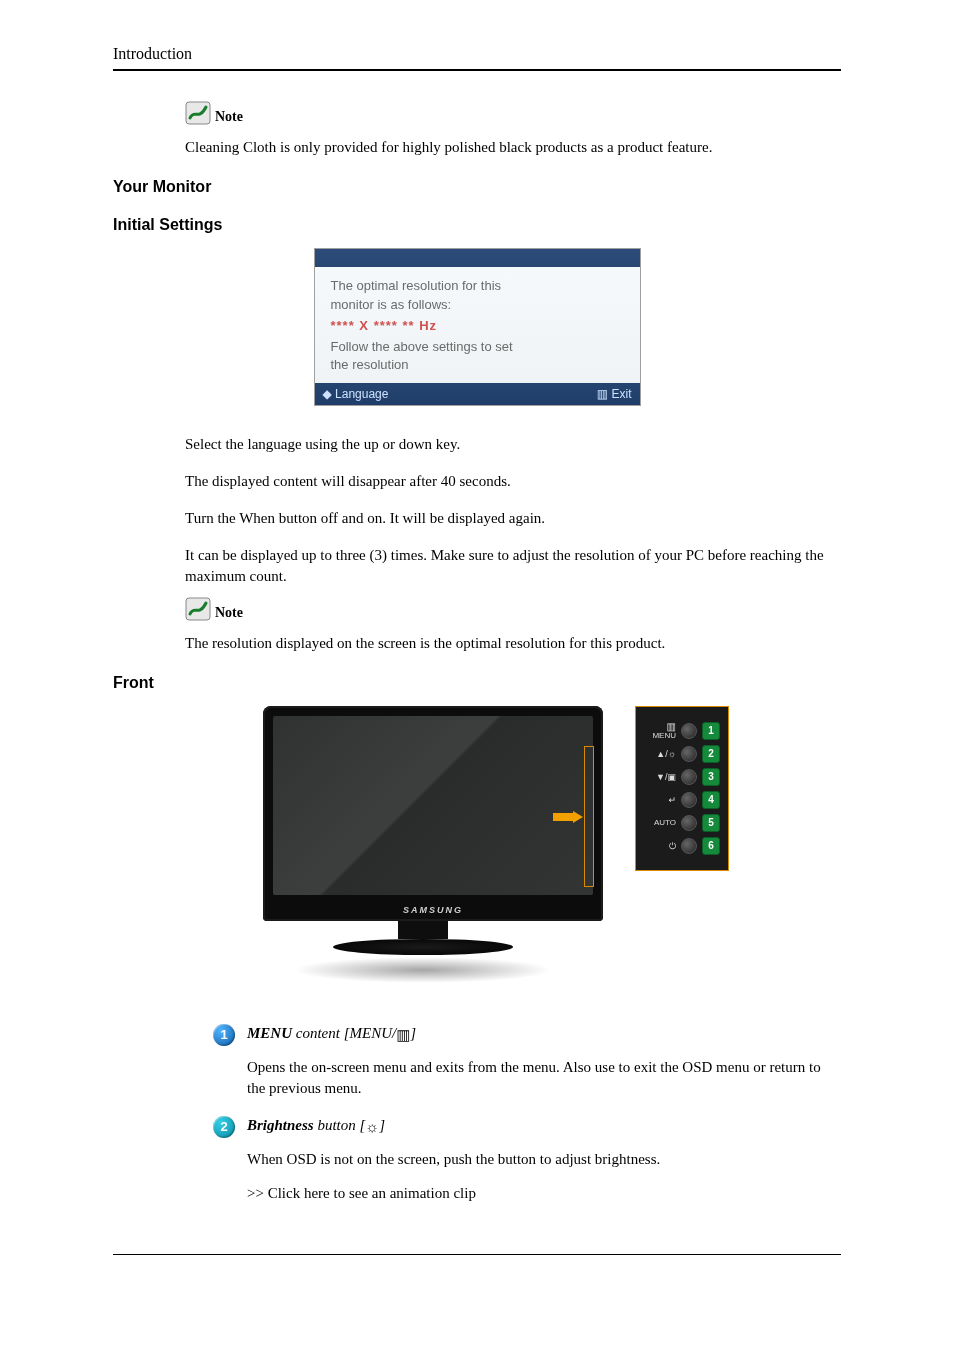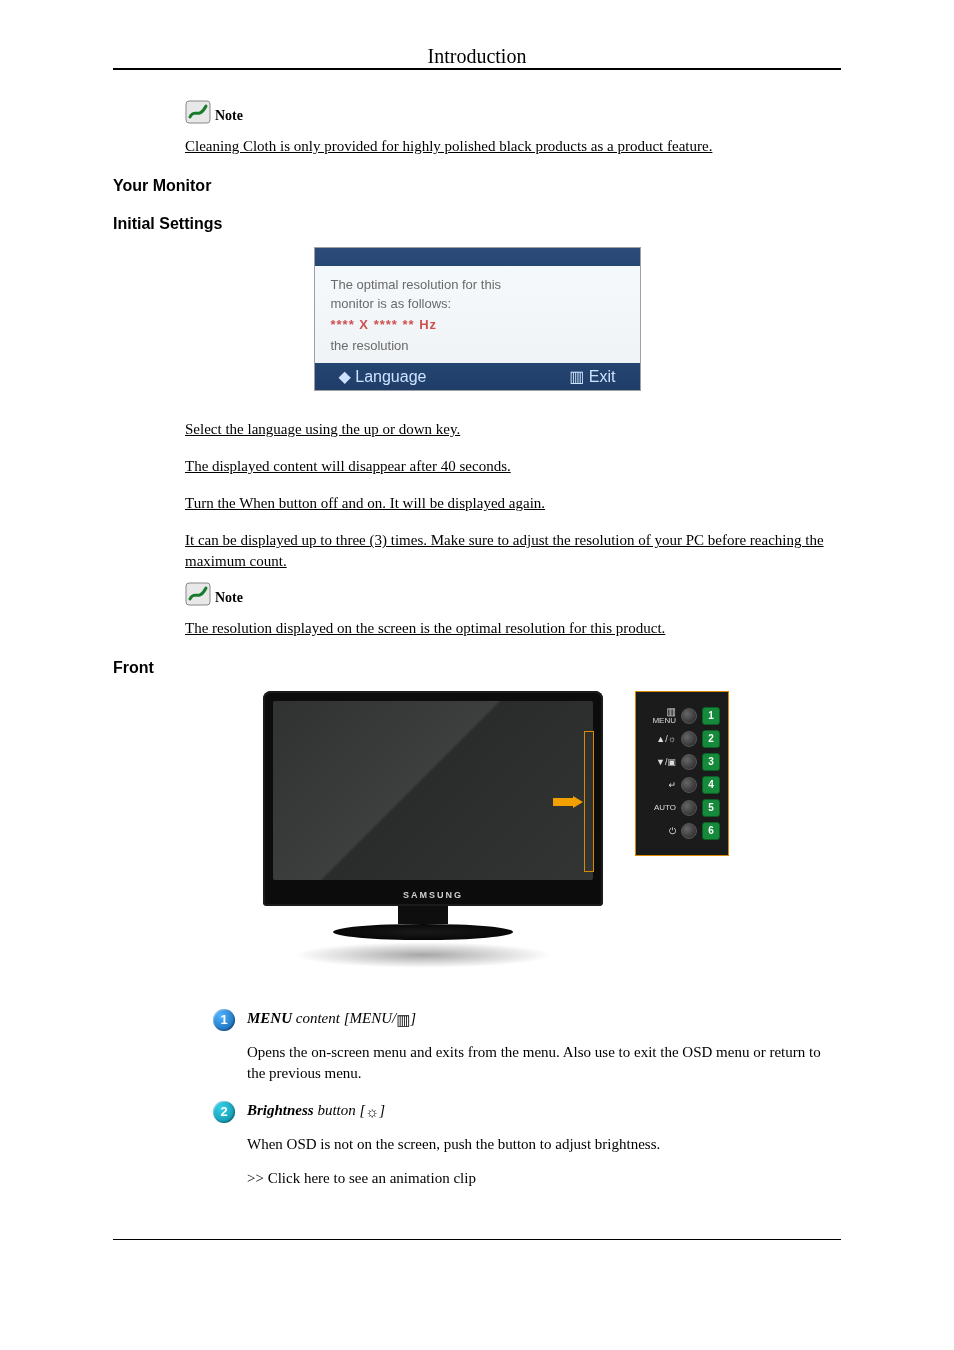--- a/index.html
+++ b/index.html
@@ -9,22 +9,22 @@
     color: #000;
     background: #fff;
   }
   .page {
     width: 954px;
     margin: 0 auto;
     padding: 45px 113px 50px 113px;
     box-sizing: border-box;
   }
   .header-title {
-    text-align: center;
-    font-size: 20px;
+    font-size: 16px;
+    margin-bottom: 6px;
   }
   .hr-thick {
     border: none;
     border-top: 2px solid #000;
     margin: 0 0 30px 0;
   }
   .hr-thin {
     border: none;
     border-top: 1px solid #000;
     margin: 40px 0 0 0;
@@ -50,21 +50,20 @@
     font-weight: bold;
     font-size: 14px;
   }
 
   .body-indent {
     margin-left: 72px;
   }
   .para {
     margin: 0 0 16px 0;
     line-height: 1.4;
-    text-decoration: underline;
   }
 
   .h2 {
     font-family: Arial, Helvetica, sans-serif;
     font-weight: bold;
     font-size: 16px;
     margin: 20px 0 14px 0;
   }
 
   .osd-figure {
@@ -90,35 +89,36 @@
     text-align: left;
     color: #d05050;
     letter-spacing: 1px;
     font-weight: bold;
     margin: 2px 0;
   }
   .osd-footer {
     background: linear-gradient(#254571, #1f3d68);
     color: #cde2ff;
     font-family: Arial, Helvetica, sans-serif;
-    font-size: 16px;
-    padding: 4px 24px;
+    font-size: 12px;
+    padding: 4px 8px;
     display: flex;
     justify-content: space-between;
   }
 
   .monitor-figure {
     margin: 8px 0 40px 150px;
     display: flex;
     align-items: flex-start;
     gap: 52px;
   }
   .monitor-wrap {
     position: relative;
     width: 320px;
+    font-style: italic;
   }
   .monitor-shell {
     width: 340px;
     height: 215px;
     background: #0c0c0c;
     border-radius: 8px 8px 4px 4px;
     position: relative;
     box-shadow: inset 0 0 0 2px #1b1b1b;
   }
   .monitor-screen {
@@ -291,20 +291,21 @@
   <div class="h2">Your Monitor</div>
   <div class="h2">Initial Settings</div>
 
   <div class="osd-figure">
     <div class="osd-outer">
       <div class="osd-topbar"></div>
       <div class="osd-body">
         <div>The optimal resolution for this</div>
         <div>monitor is as follows:</div>
         <div class="osd-hz">**** X **** ** Hz</div>
+        <div>Follow the above settings to set</div>
         <div>the resolution</div>
       </div>
       <div class="osd-footer">
         <span>◆ Language</span>
         <span>
           <span>▥</span>
           <span>Exit</span>
         </span>
       </div>
     </div>

